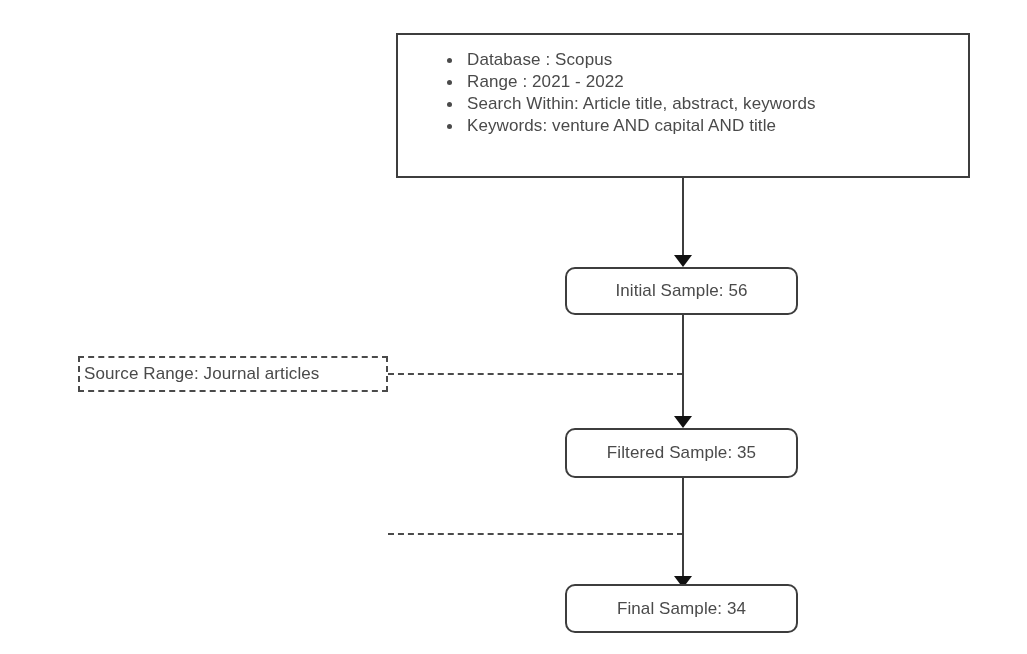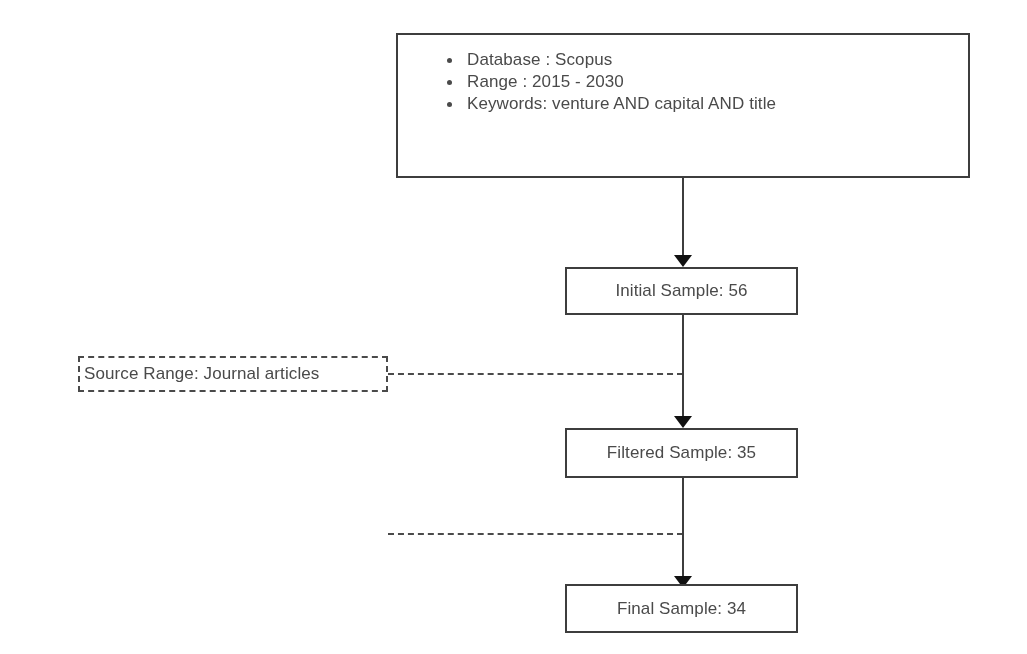--- a/index.html
+++ b/index.html
@@ -32,20 +32,21 @@
     padding: 14px 0 4px 0;
   }
   .node.sample {
     left: 565px;
     width: 233px;
     display: flex;
     align-items: center;
     justify-content: center;
     font-size: 17px;
     letter-spacing: .1px;
+    border-radius: 10px;
   }
   .node.sample-initial  { top: 267px; height: 48px; }
   .node.sample-filtered { top: 428px; height: 50px; text-align: center; }
   .node.sample-final    { top: 584px; height: 49px; }
 
   
   .crit-list {
     margin: 0;
     padding: 0 0 0 49px;
     list-style: none;
@@ -124,21 +125,22 @@
   .d2 { top: 533px; }
 </style>
 </head>
 <body>
 
 <div id="canvas">
 
   <div class="node criteria">
     <ul class="crit-list">
       <li>Database : Scopus</li>
-      <li>Range : 2015 - 2030</li>
+      <li>Range : 2021 - 2022</li>
+      <li>Search Within: Article title, abstract, keywords</li>
       <li>Keywords: venture AND capital AND title</li>
     </ul>
   </div>
 
   <div class="vline v1"></div>
   <div class="arrowhead a1"></div>
 
   <div class="node sample sample-initial">Initial Sample: 56</div>
 
   <div class="filter-box filter-source">Source Range: Journal articles</div>

